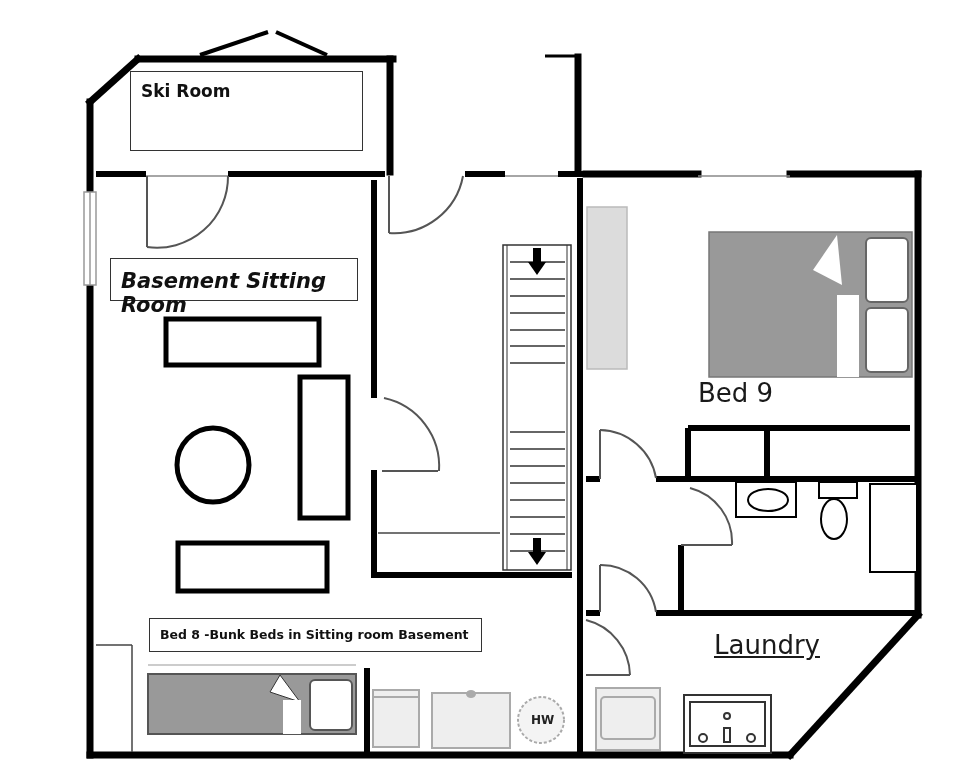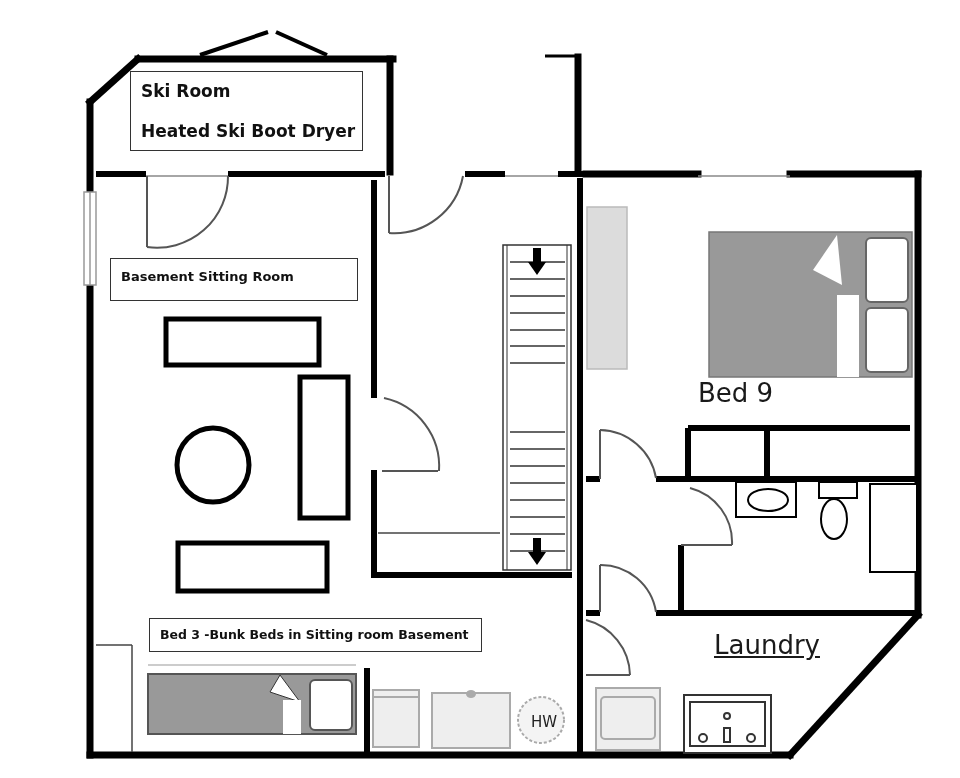--- a/index.html
+++ b/index.html
@@ -1,20 +1,20 @@
 <!DOCTYPE html>
 <html><head>
 <meta charset="utf-8">
 <style>
   html, body { margin:0; padding:0; background:#ffffff; }
   body { width:960px; height:778px; position:relative; overflow:hidden; font-family:"Liberation Sans", sans-serif; }
   #plan { position:absolute; left:0; top:0; width:960px; height:778px; }
   .label-box { position:absolute; background:#fff; border:1.5px solid #333; box-sizing:border-box; color:#111; font-family:"DejaVu Sans", sans-serif; font-weight:bold; }
   .room-text { position:absolute; color:#1a1a1a; font-family:"DejaVu Sans", sans-serif; }
-  .hw { position:absolute; font-family:"DejaVu Sans", sans-serif; font-weight:normal; font-size:15px; color:#222; }
+  .hw { position:absolute; font-family:"DejaVu Sans", sans-serif; font-weight:bold; font-size:12px; color:#222; }
 </style>
 </head>
 <body>
 
 <svg id="plan" viewBox="0 0 960 778" xmlns="http://www.w3.org/2000/svg">
 
   <g stroke="#000" stroke-width="4" fill="none">
     <line x1="200" y1="55" x2="268" y2="32"></line>
     <line x1="276" y1="32" x2="327" y2="55"></line>
   </g>
@@ -191,28 +191,27 @@
     <rect x="690" y="702" width="75" height="44"></rect>
     <circle cx="727" cy="716" r="3"></circle>
     <circle cx="703" cy="738" r="4"></circle>
     <circle cx="751" cy="738" r="4"></circle>
     <rect x="724" y="728" width="6" height="14"></rect>
   </g>
 </svg>
 
 <div class="label-box" style="left:130px;top:71px;width:233px;height:80px;">
   <div style="position:absolute;left:10px;top:9px;font-size:17px;">Ski Room</div>
-  <div style="position:absolute;left:10px;top:49px;font-size:17px;">Heated Ski Boot Dryer</div>
 </div>
 
 <div class="label-box" style="left:110px;top:258px;width:248px;height:43px;">
-  <div style="position:absolute;left:10px;top:10px;font-size:13px;">Basement Sitting Room</div>
+  <div style="position:absolute;left:10px;top:10px;font-size:21px;font-style:italic;">Basement Sitting Room</div>
 </div>
 
 <div class="room-text" style="left:698px;top:378px;font-size:26px;">Bed 9</div>
 
 <div class="label-box" style="left:149px;top:618px;width:333px;height:34px;">
-  <div style="position:absolute;left:10px;top:8px;font-size:12.5px;">Bed 3 -Bunk Beds in Sitting room Basement</div>
+  <div style="position:absolute;left:10px;top:8px;font-size:12.5px;">Bed 8 -Bunk Beds in Sitting room Basement</div>
 </div>
 
 <div class="room-text" style="left:714px;top:630px;font-size:26px;text-decoration:underline;">Laundry</div>
 
 <div class="hw" style="left:531px;top:713px;">HW</div>
 
 </body></html>

